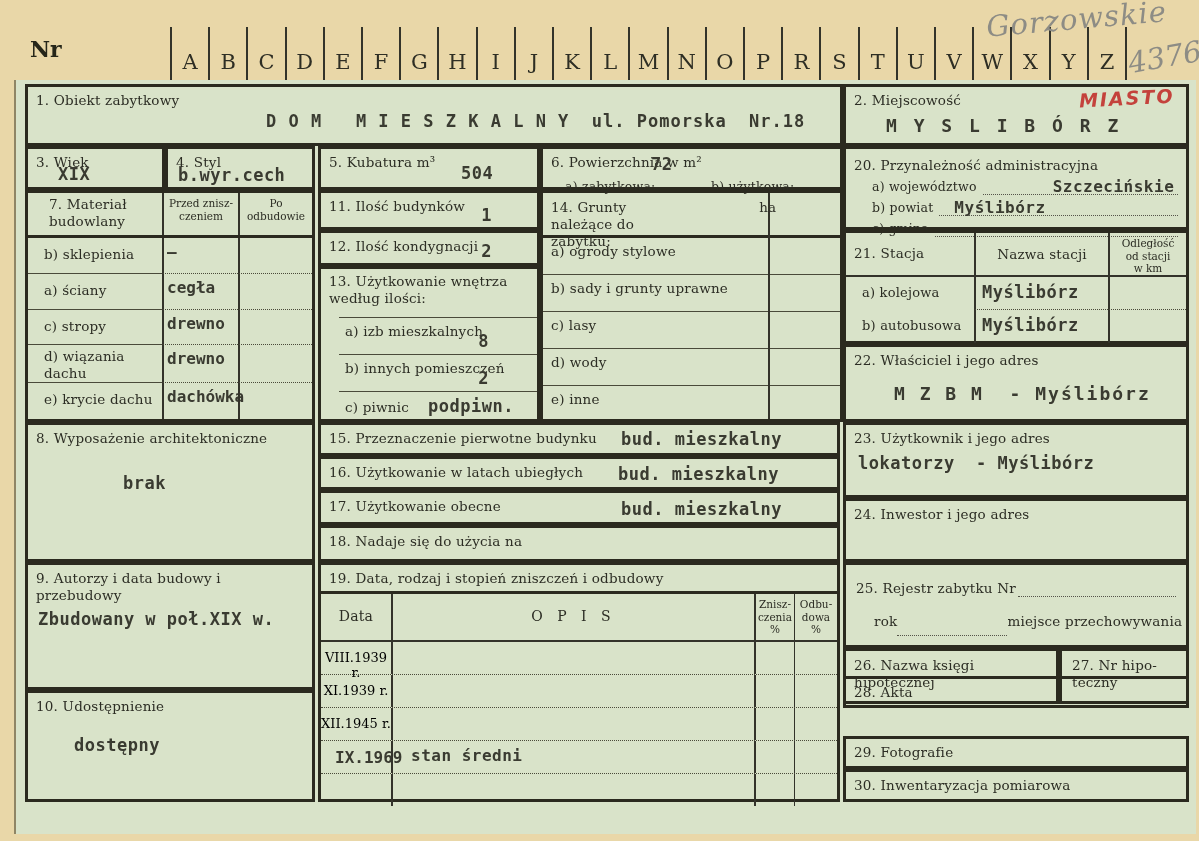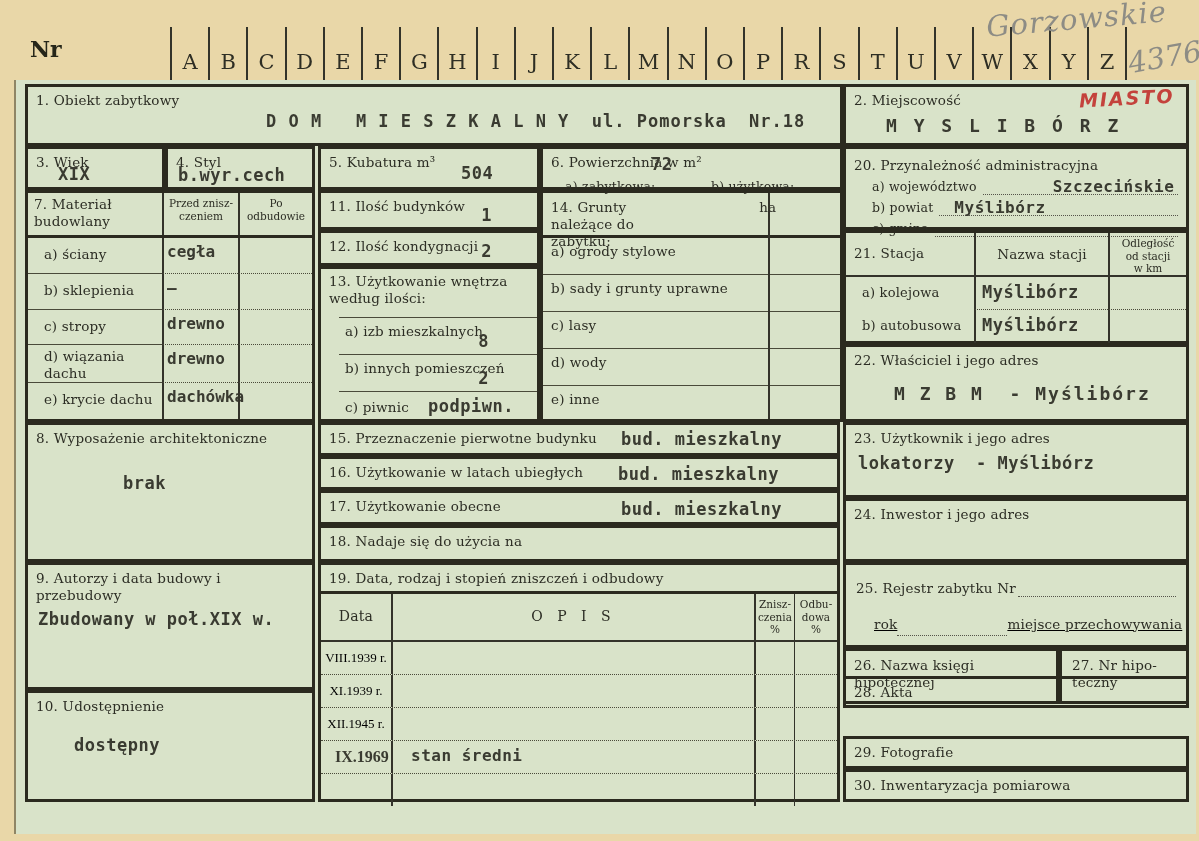--- a/index.html
+++ b/index.html
@@ -80,21 +80,21 @@
          color:var(--red);letter-spacing:2px;transform:rotate(-3deg);}
   #s3 .val{left:30px;top:15px;}
   #s4 .val{left:10px;top:16px;}
   #s5 .val{left:140px;top:14px;}
   #s6 .suba{position:absolute;left:14px;top:25px;font-size:12.5px;}
   #s6 .subb{position:absolute;left:160px;top:25px;font-size:12.5px;}
   #s6 .val{left:108px;top:5px;}
 
   .s7grid{display:flex;flex-direction:column;height:100%;}
   .s7hdr{display:flex;height:42px;border-bottom:3px solid var(--ink);}
-  .s7hdr .c1{padding:3px 4px 0 6px;}
+  .s7hdr .c1{padding:3px 4px 0 21px;}
   .s7row{display:flex;flex:1;}
   .c1{width:134px;box-sizing:border-box;}
   .c2{width:76px;box-sizing:border-box;border-left:2px solid #33332a;}
   .c3{flex:1;border-left:2px solid #33332a;}
   .s7row .c1{border-bottom:1px solid var(--thin);padding:8px 2px 0 16px;}
   .s7row .c2,.s7row .c3{border-bottom:1px dotted var(--thin);}
   .s7row:last-child .c1,.s7row:last-child .c2,.s7row:last-child .c3{border-bottom:none;}
   .s7row .c2.typed{padding:4px 0 0 3px;font-size:16px;letter-spacing:0;}
   .s7row.wrap2 .c1{padding-top:3px;}
 
@@ -145,31 +145,31 @@
 
   .s19title{height:29px;border-bottom:3px solid var(--ink);padding:6px 8px 0;box-sizing:border-box;}
   .s19hdr{display:flex;height:46px;border-bottom:2px solid #33332a;}
   .s19hdr .d{width:70px;display:flex;align-items:center;justify-content:center;font-size:14px;}
   .s19hdr .o{flex:1;border-left:2px solid #33332a;display:flex;align-items:center;
              justify-content:center;letter-spacing:5px;font-size:14px;}
   .s19hdr .z{width:38px;border-left:2px solid #33332a;}
   .s19hdr .r{width:42px;border-left:1px solid #33332a;}
   .s19row{display:flex;height:32px;border-bottom:1px dotted var(--thin);}
   .s19row:last-child{border-bottom:none;}
-  .s19row .d{width:70px;font-size:13px;text-align:center;padding-top:8px;box-sizing:border-box;font-family:Liberation Serif, serif;}
+  .s19row .d{width:70px;font-size:13px;text-align:center;padding-top:8px;box-sizing:border-box;}
   .s19row .o{flex:1;border-left:2px solid #33332a;padding:5px 0 0 18px;box-sizing:border-box;}
   .s19row .z{width:38px;border-left:2px solid #33332a;}
   .s19row .r{width:42px;border-left:1px solid #33332a;}
   .s19row .d.typed{font-size:16px;letter-spacing:0;padding-top:7px;text-align:left;
                    padding-left:14px;}
   .s19row .o.typed{font-size:16px;}
 
   .s25line1{display:flex;align-items:flex-end;margin:10px 10px 0;height:22px;}
   .s25line1 .lbl{white-space:nowrap;padding-right:2px;}
-  .s25line2{display:flex;align-items:center;margin:16px 10px 0 28px;height:22px;text-decoration:underline;}
+  .s25line2{display:flex;align-items:flex-start;margin:16px 10px 0 28px;height:22px;}
   .s25line2 .lbl{white-space:nowrap;}
   .l2{flex:0 0 110px;}
   #s26 .lbl,#s27 .lbl{padding-top:6px;}
   #s27 .lbl{padding-left:10px;}
 
   #footer{position:absolute;left:28px;top:806px;
           font-family:"Liberation Sans",sans-serif;font-size:11px;line-height:1.5;
           color:#4f4e43;letter-spacing:.4px;}
 </style>
 </head>
@@ -263,27 +263,27 @@
   <div class="box" id="s7">
     <div class="s7grid">
       <div class="s7hdr">
         <div class="c1 lbl">7. Materiał budowlany</div>
         <div class="c2 colhead prewrap">Przed znisz-
 czeniem</div>
         <div class="c3 colhead prewrap">Po
 odbudowie</div>
       </div>
       <div class="s7row">
+        <div class="c1 lbl">b) sklepienia</div>
+        <div class="c2 typed">–</div>
+        <div class="c3 typed"></div>
+      </div>
+      <div class="s7row">
         <div class="c1 lbl">a) ściany</div>
         <div class="c2 typed">cegła</div>
-        <div class="c3 typed"></div>
-      </div>
-      <div class="s7row">
-        <div class="c1 lbl">b) sklepienia</div>
-        <div class="c2 typed">–</div>
         <div class="c3 typed"></div>
       </div>
       <div class="s7row">
         <div class="c1 lbl">c) stropy</div>
         <div class="c2 typed">drewno</div>
         <div class="c3 typed"></div>
       </div>
       <div class="s7row wrap2">
         <div class="c1 lbl">d) wiązania dachu</div>
         <div class="c2 typed">drewno</div>

